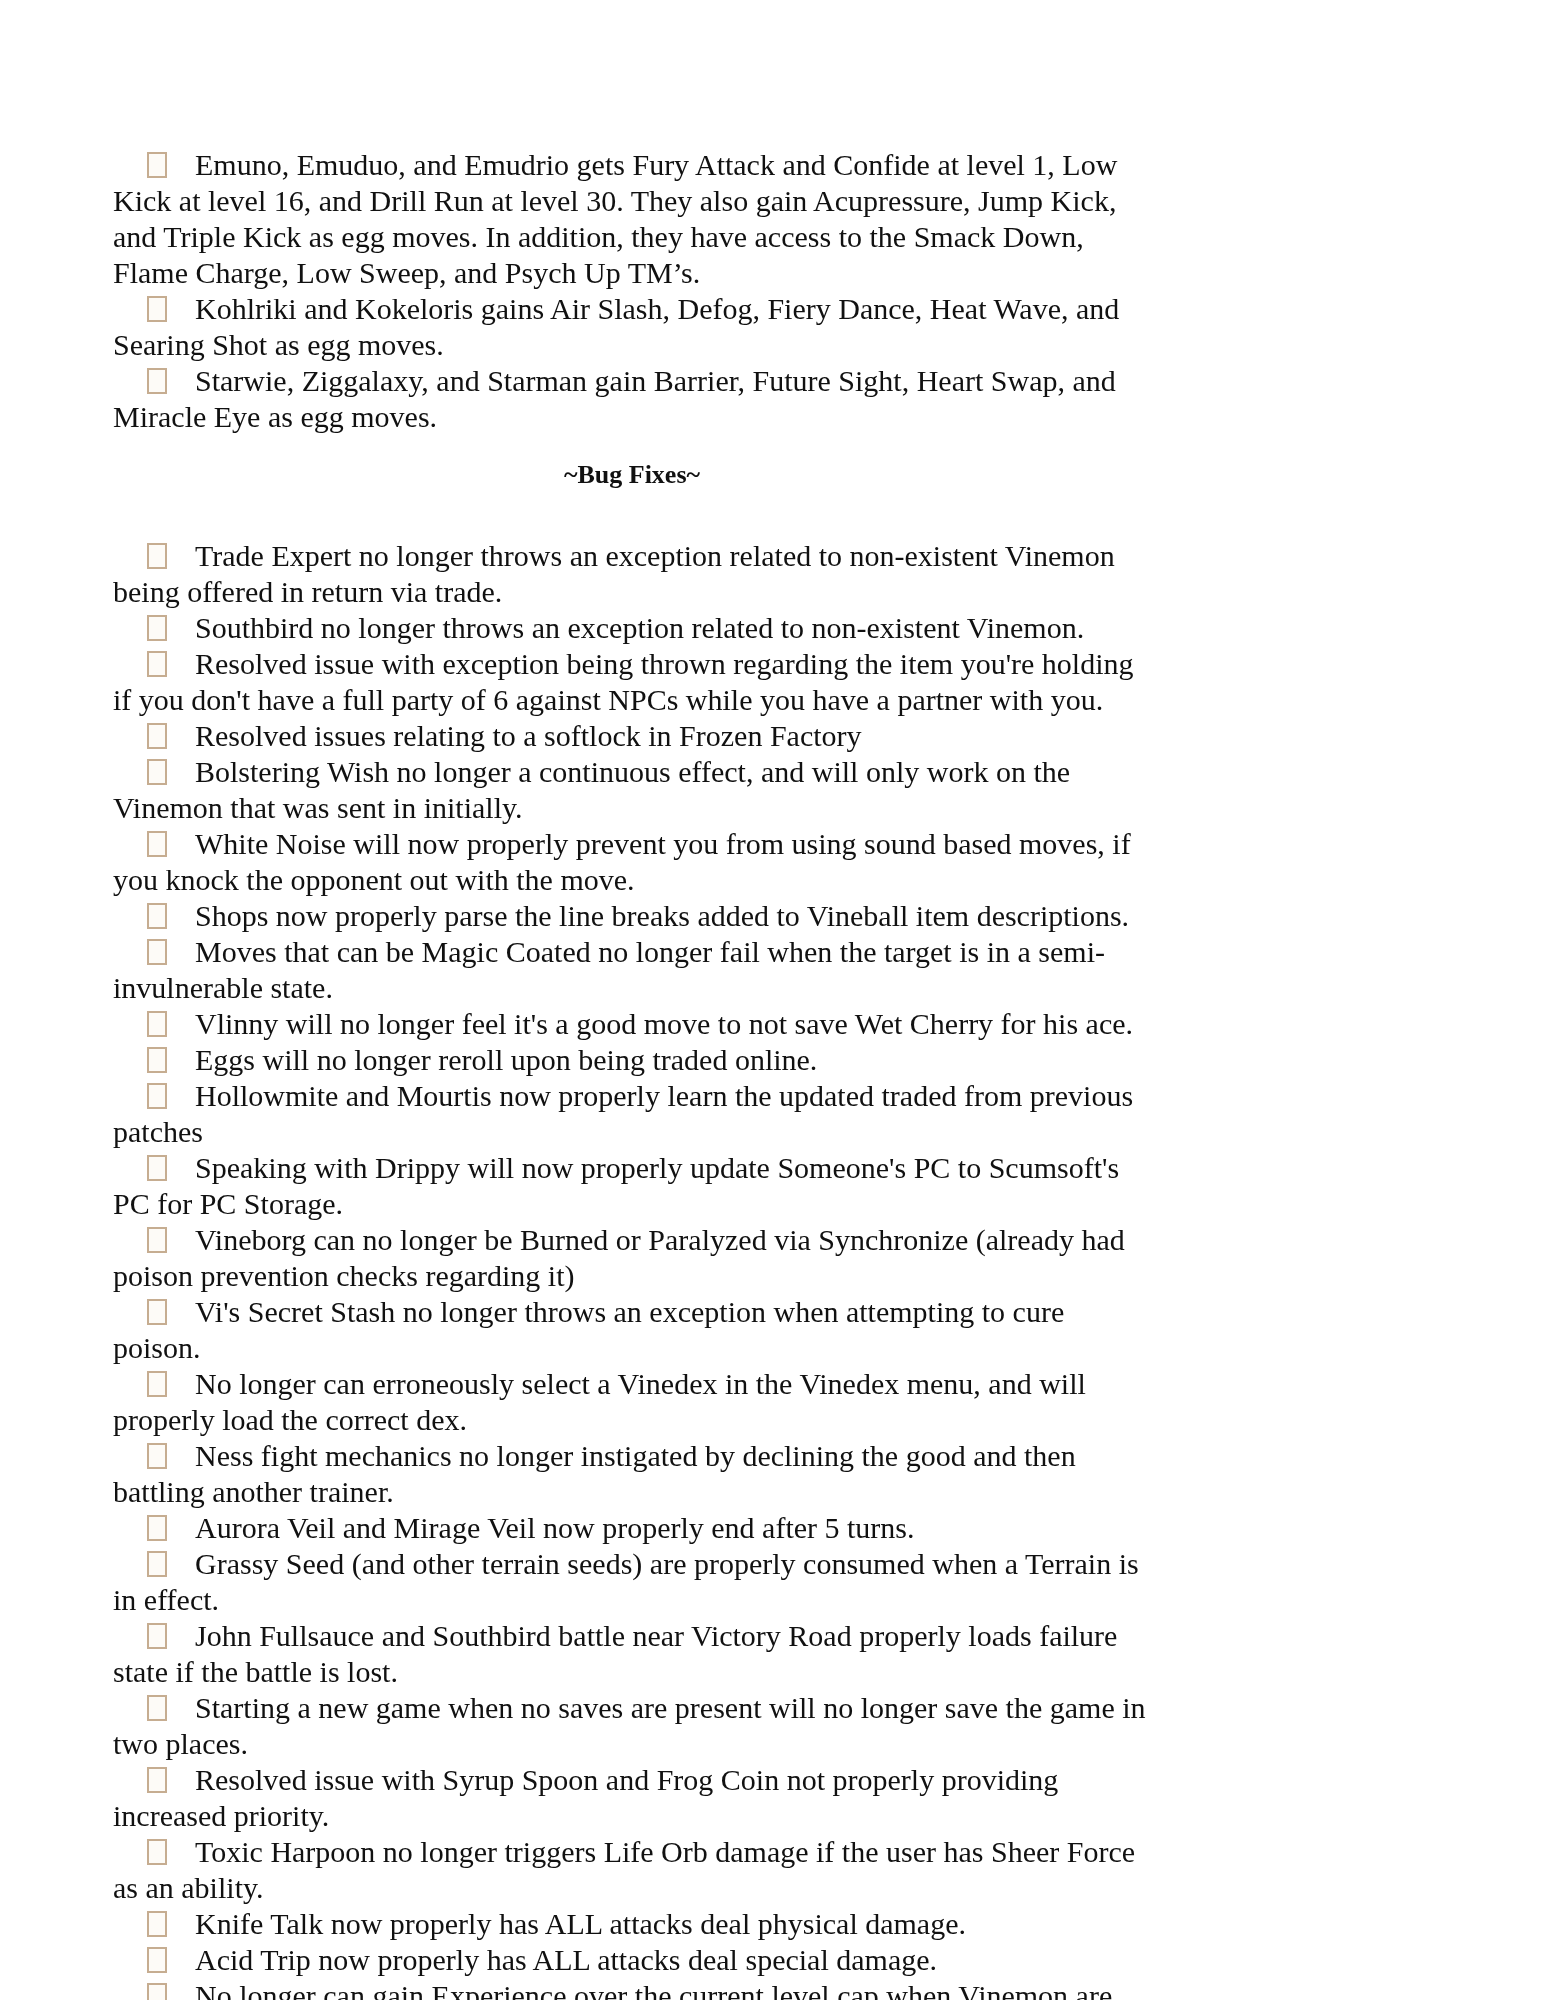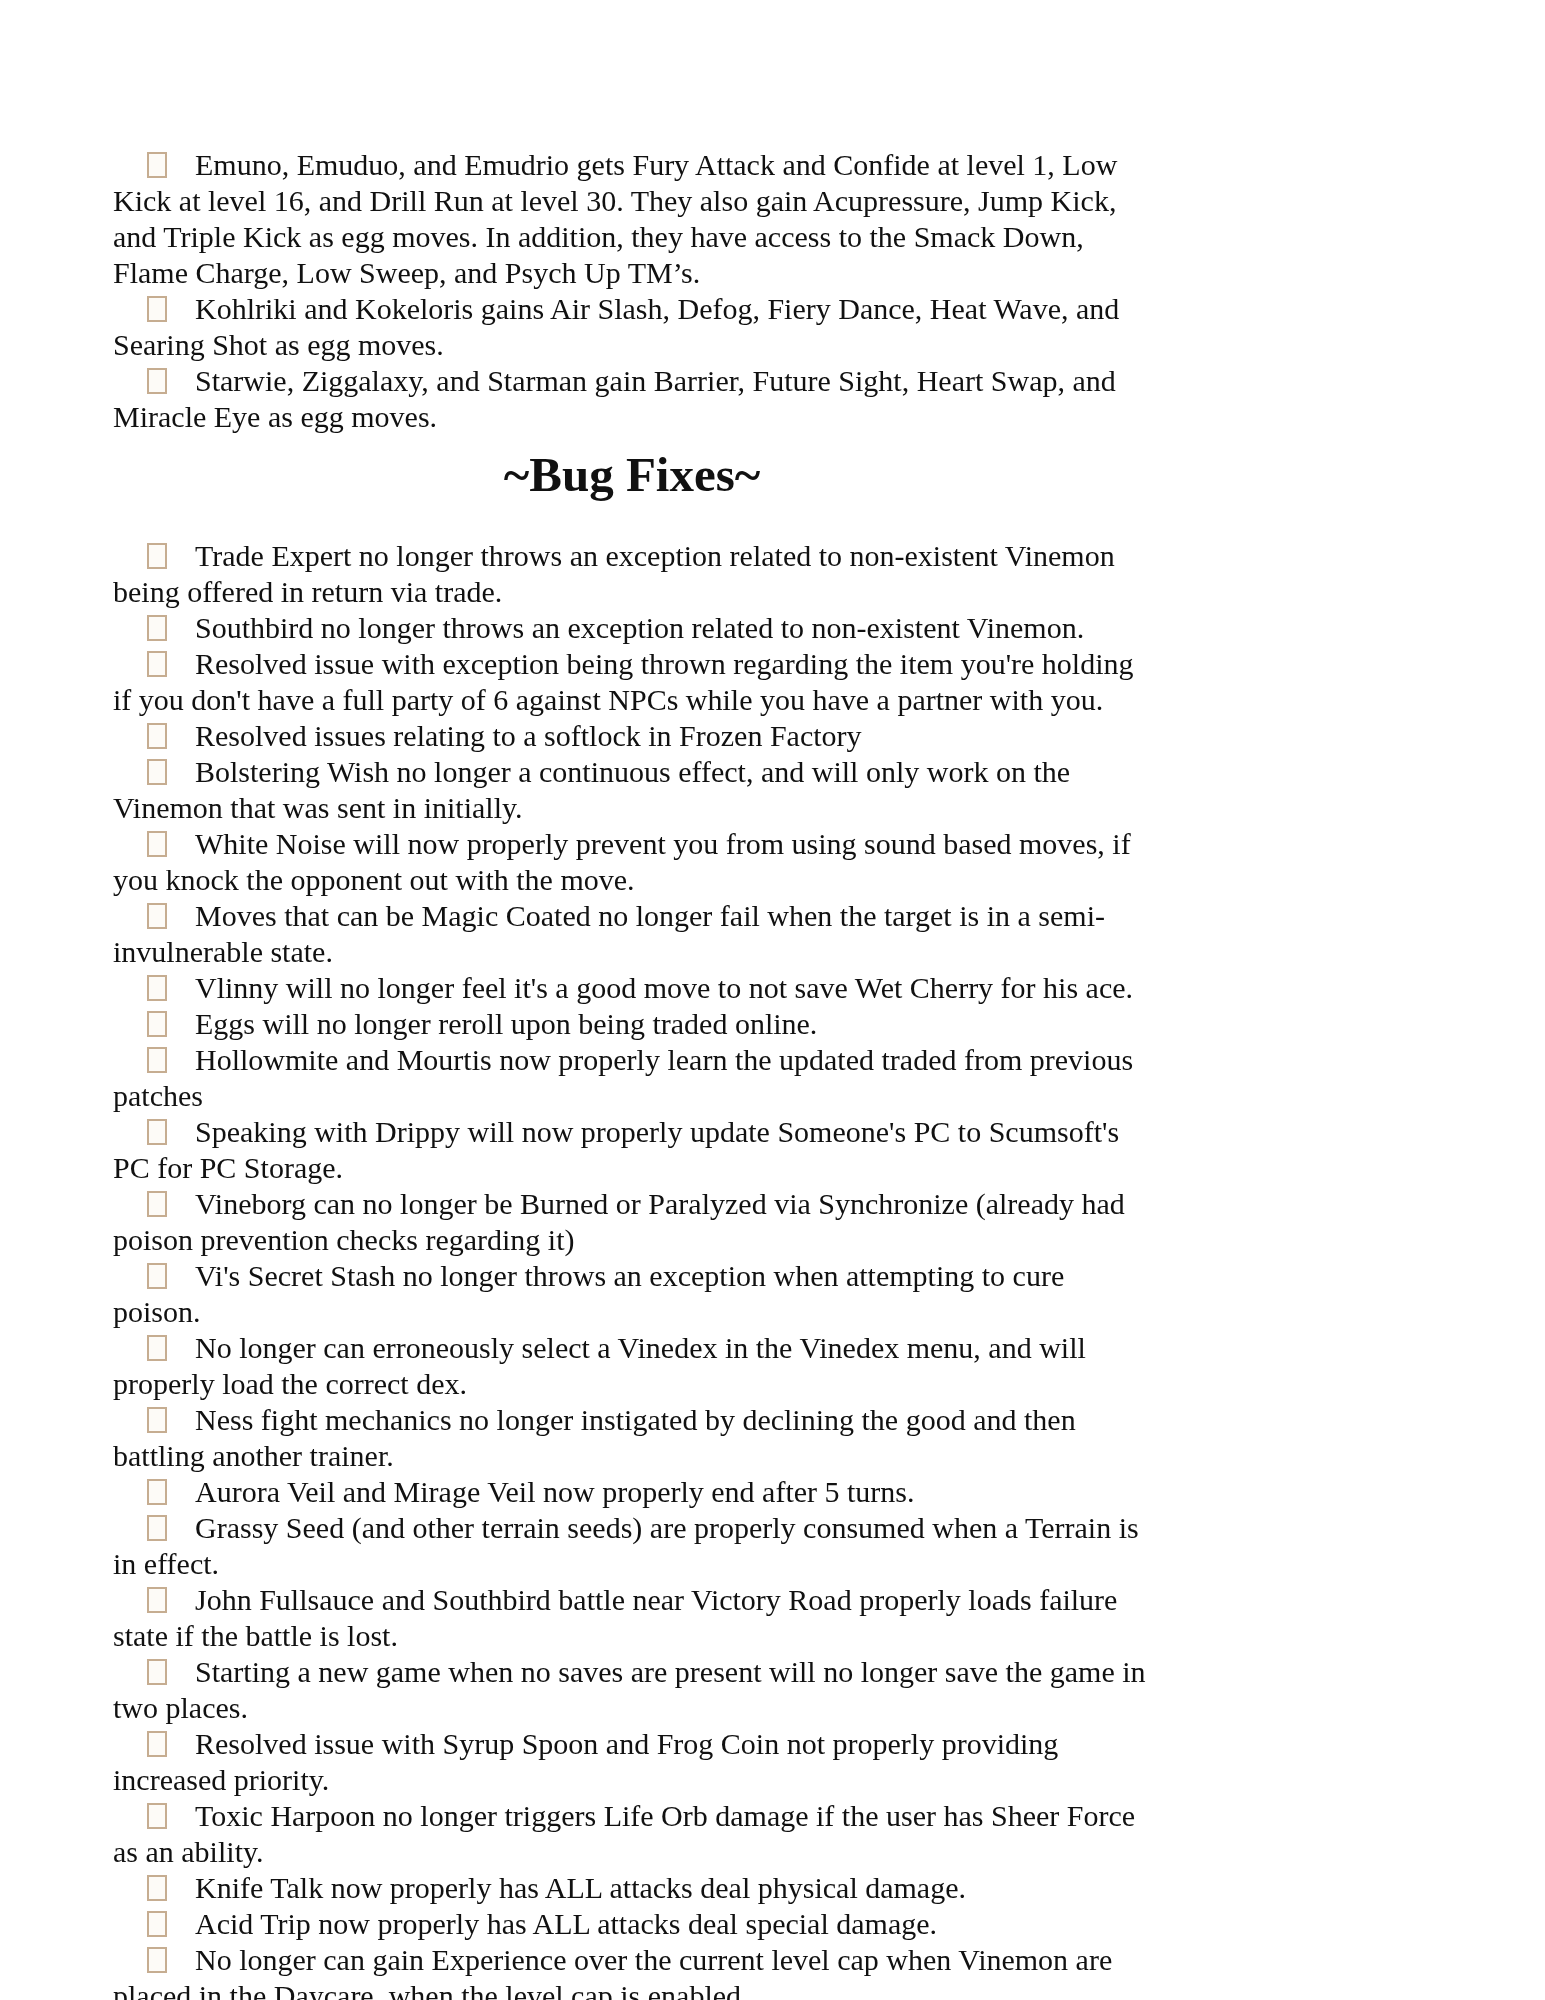--- a/index.html
+++ b/index.html
@@ -34,21 +34,21 @@
   .bullet {
     display: inline-block;
     width: 16px;
     height: 22px;
     border: 2px solid #c6ad91;
     background: #fdfbf7;
     margin-right: 28px;
     vertical-align: -3px;
   }
   .heading {
-    font-size: 49px;
+    font-size: 26px;
     line-height: 44px;
     font-weight: bold;
     text-align: center;
     margin: 18px 0 41px 0;
   }
 </style>
 </head>
 <body>
 
 <div class="page">
@@ -72,20 +72,21 @@
         <p class="item"><span class="bullet"></span><span>Southbird no longer throws an exception related to non-existent Vinemon.</span></p>
 
         <p class="item"><span class="bullet"></span><span>Resolved issue with exception being thrown regarding the item you're holding if you don't have a full party of 6 against NPCs while you have a partner with you.</span></p>
 
         <p class="item"><span class="bullet"></span><span>Resolved issues relating to a softlock in Frozen Factory</span></p>
 
         <p class="item"><span class="bullet"></span><span>Bolstering Wish no longer a continuous effect, and will only work on the Vinemon that was sent in initially.</span></p>
 
         <p class="item"><span class="bullet"></span><span>White Noise will now properly prevent you from using sound based moves, if you knock the opponent out with the move.</span></p>
 
+        <p class="item"><span class="bullet"></span><span>Shops now properly parse the line breaks added to Vineball item descriptions.</span></p>
 
         <p class="item"><span class="bullet"></span><span>Moves that can be Magic Coated no longer fail when the target is in a semi-invulnerable state.</span></p>
 
         <p class="item"><span class="bullet"></span><span>Vlinny will no longer feel it's a good move to not save Wet Cherry for his ace.</span></p>
 
         <p class="item"><span class="bullet"></span><span>Eggs will no longer reroll upon being traded online.</span></p>
 
         <p class="item"><span class="bullet"></span><span>Hollowmite and Mourtis now properly learn the updated traded from previous patches</span></p>
 
         <p class="item"><span class="bullet"></span><span>Speaking with Drippy will now properly update Someone's PC to Scumsoft's PC for PC Storage.</span></p>

